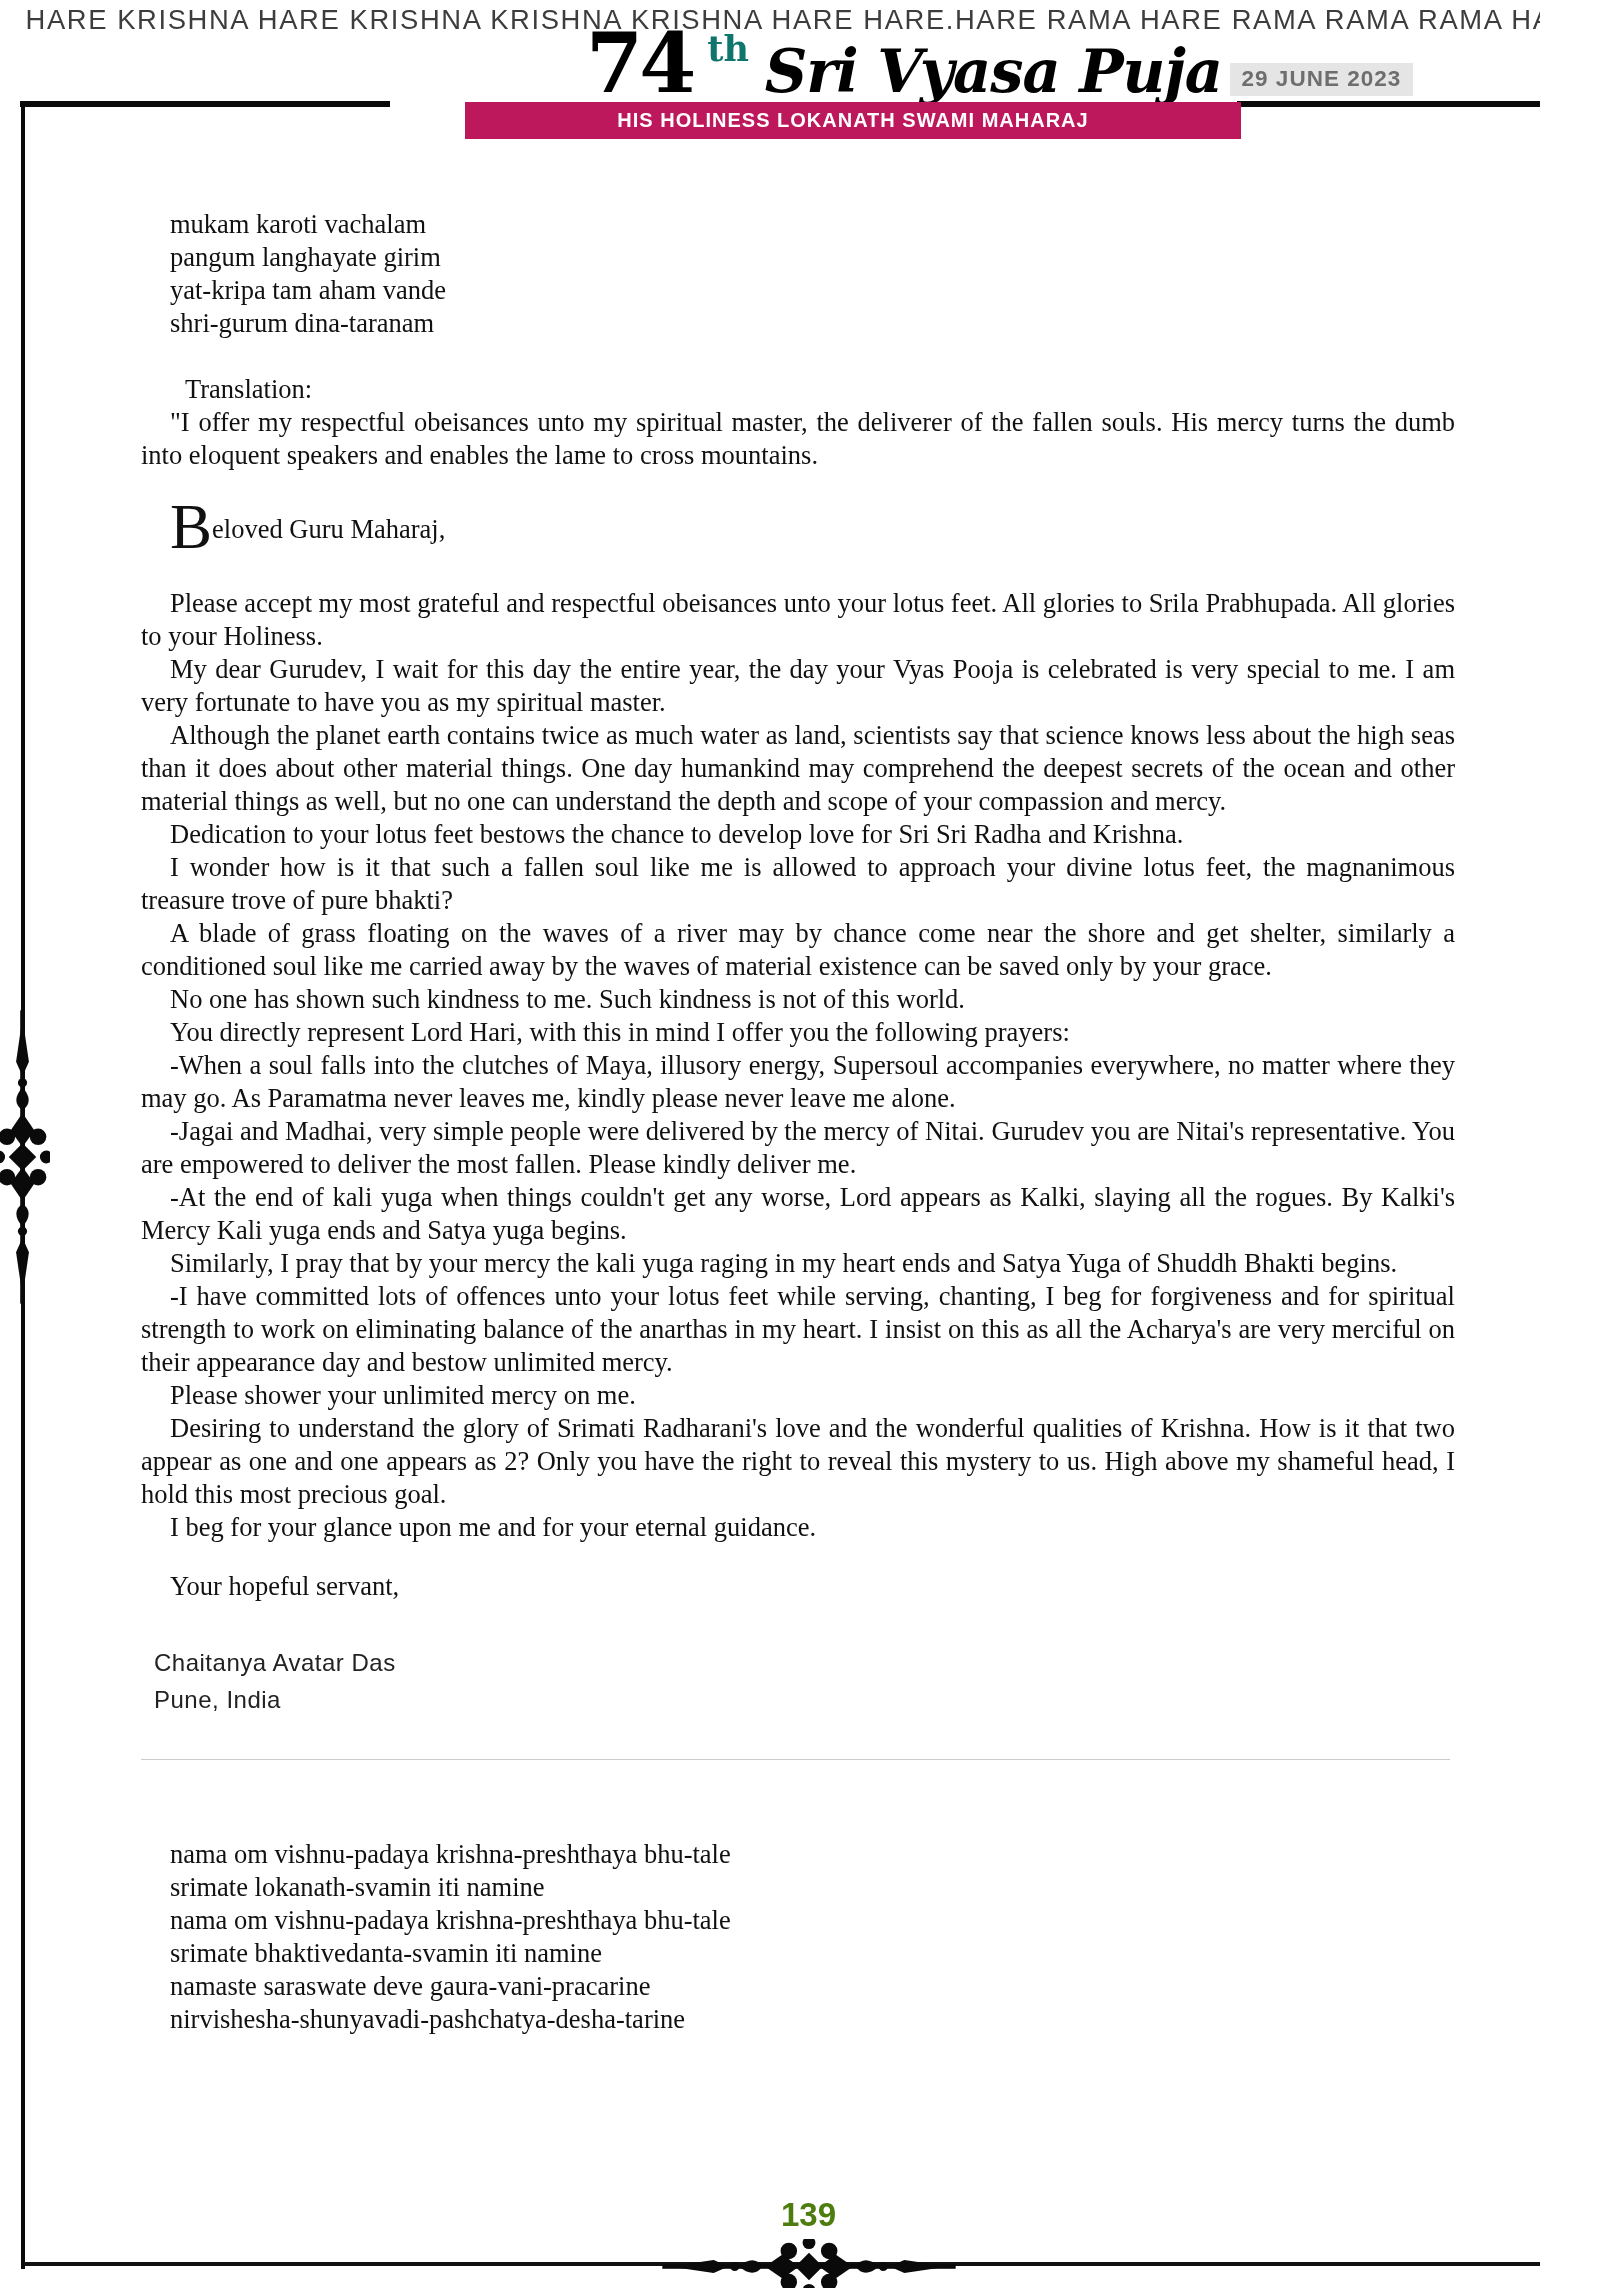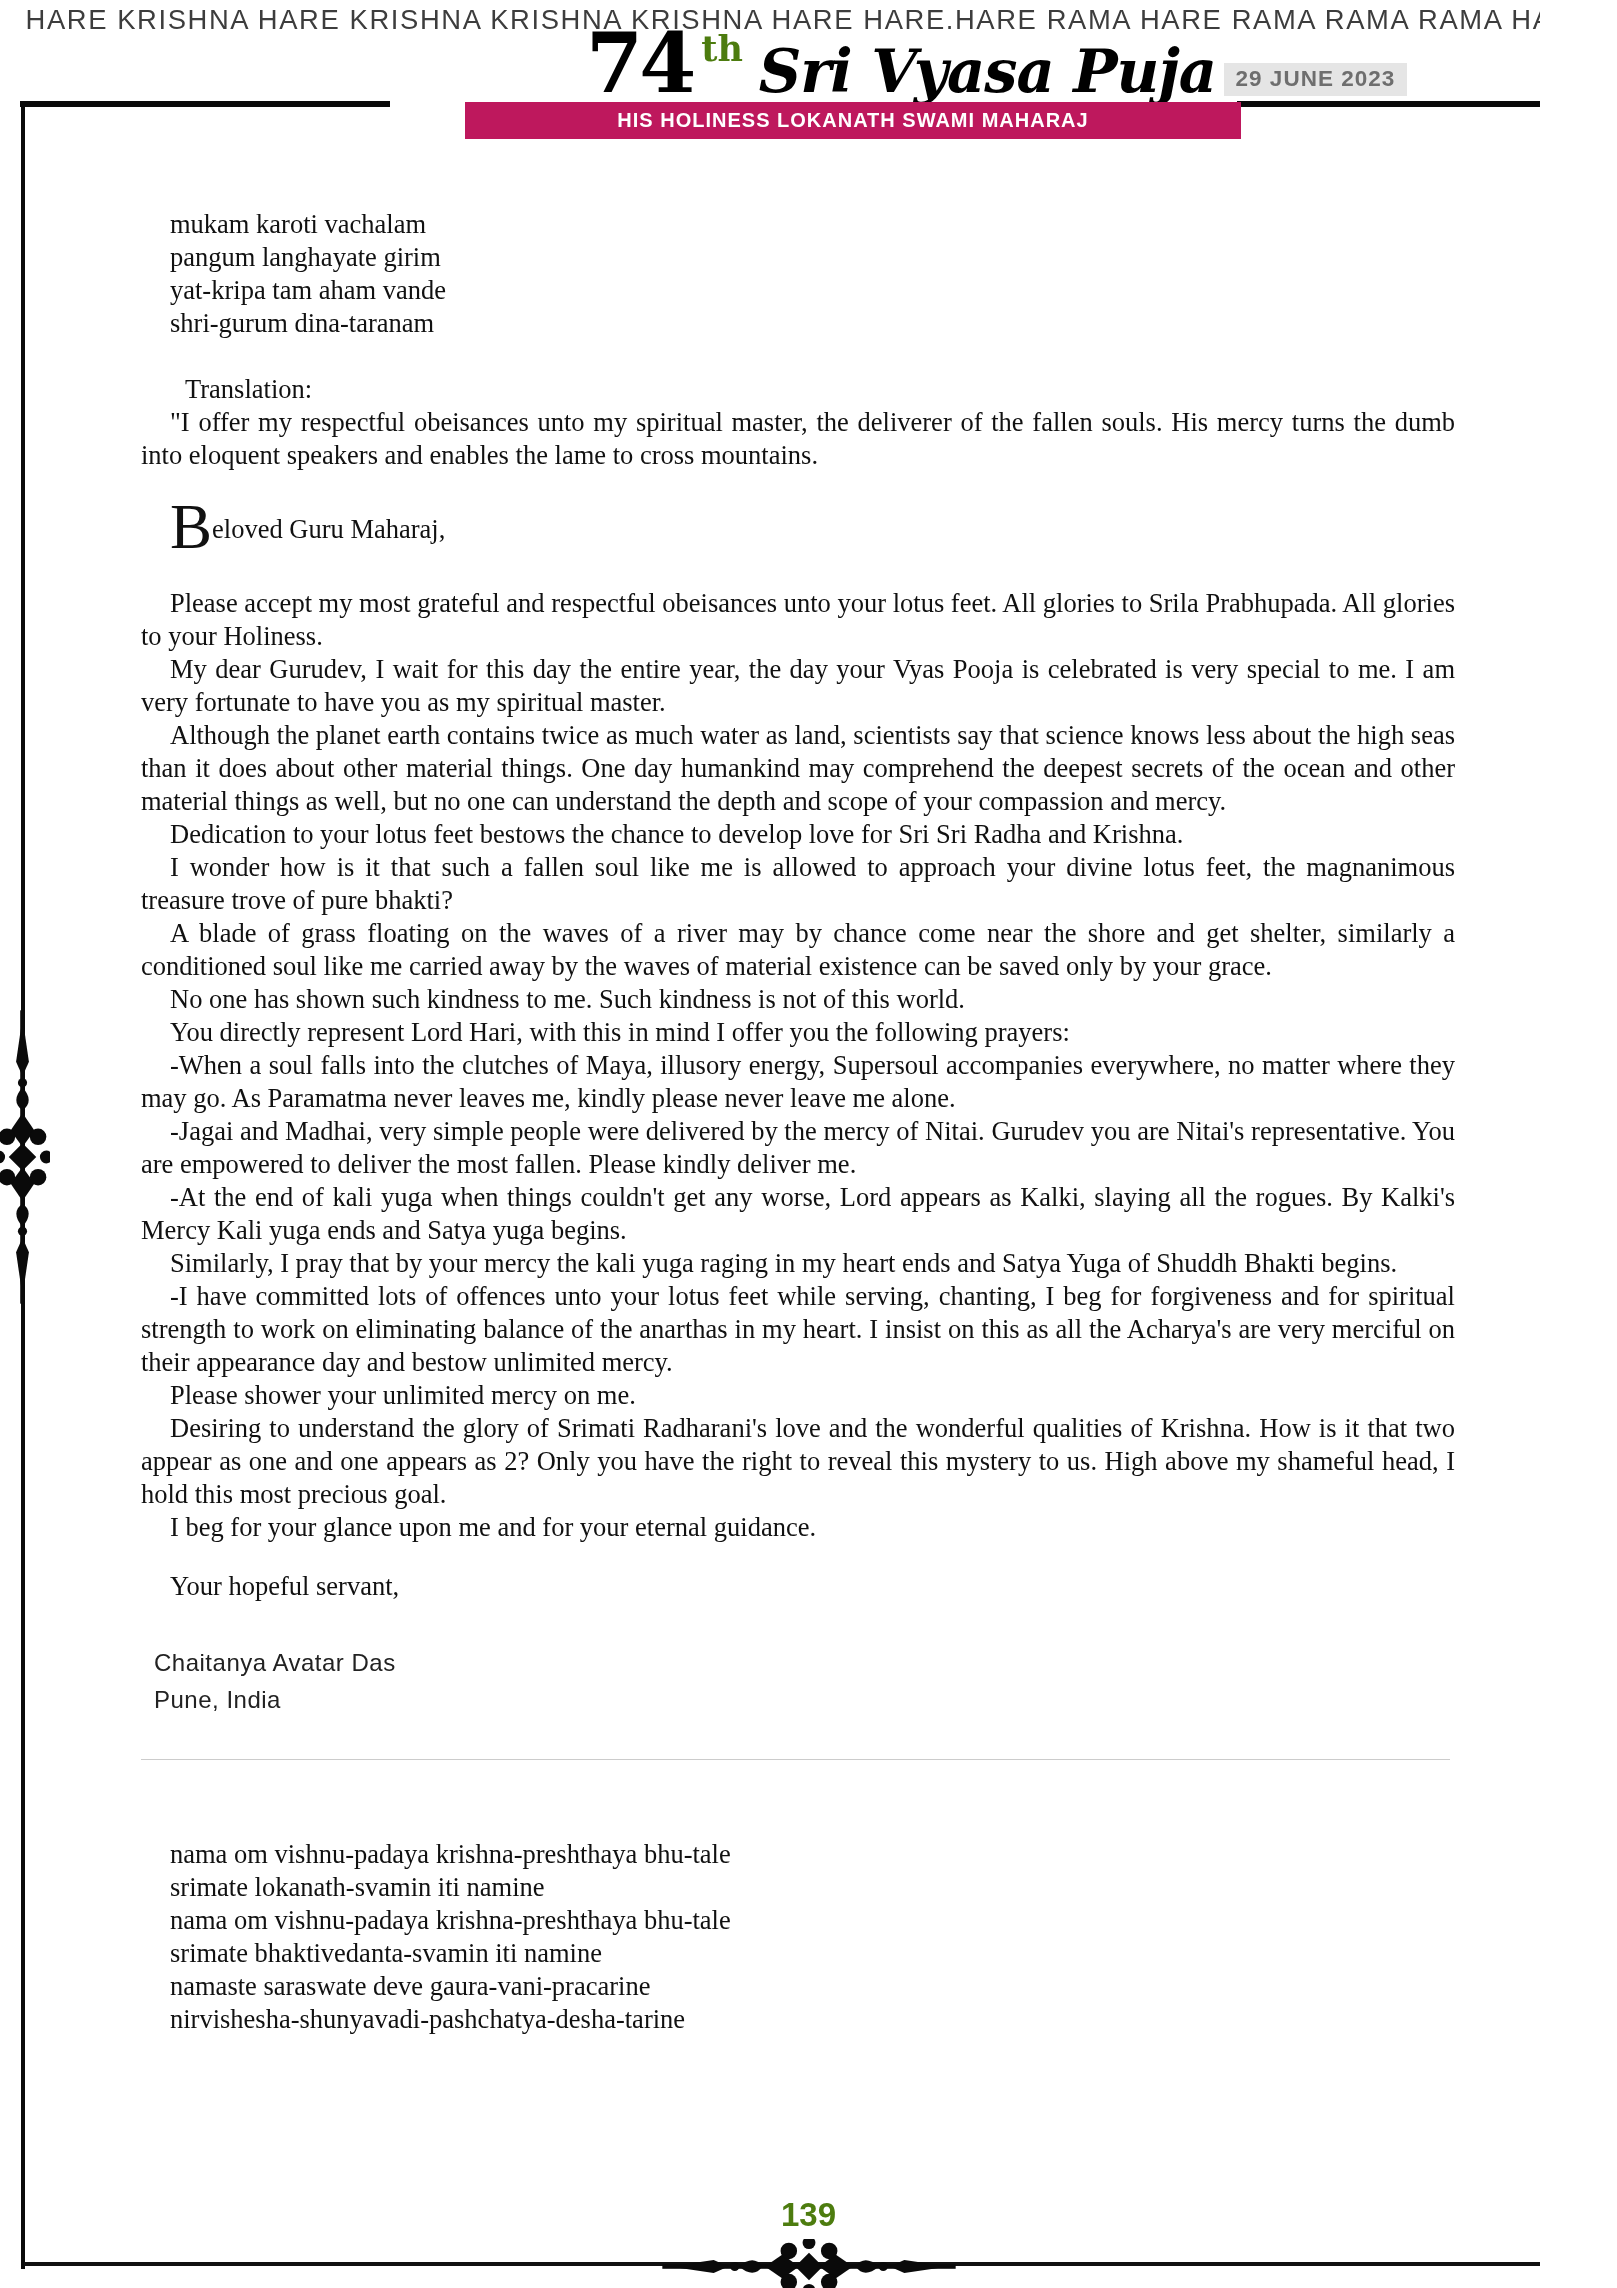--- a/index.html
+++ b/index.html
@@ -7,21 +7,21 @@
         font-family:"Liberation Serif",serif;color:#111;}
 
   
   .mantra{position:absolute;top:3.9px;left:25.5px;right:25.5px;display:flex;justify-content:space-between;
           font-family:"Liberation Sans",sans-serif;font-size:27.4px;font-weight:400;color:#3d3d3d;
           letter-spacing:1.6px;white-space:nowrap;}
 
   
   .title-row{position:absolute;top:29px;left:586px;display:flex;align-items:baseline;white-space:nowrap;}
   .t-num{font-family:"DejaVu Serif",serif;font-weight:bold;font-size:82px;line-height:69px;letter-spacing:-3.9px;color:#000;}
-  .t-suffix{font-family:"DejaVu Serif",serif;font-weight:bold;font-size:35px;color:#4d7c0f;position:relative;top:-31px;margin-left:9px;}
+  .t-suffix{font-family:"DejaVu Serif",serif;font-weight:bold;font-size:35px;color:#0f766e;position:relative;top:-31px;margin-left:15px;}
   .t-script{font-family:"DejaVu Serif",serif;font-style:italic;font-weight:bold;font-size:59px;color:#000;margin-left:15.7px;letter-spacing:-1px;}
   .badge{font-family:"Liberation Sans",sans-serif;font-weight:bold;font-size:22.5px;color:#6e6e6e;
          background:#e5e5e5;padding:2.9px 11.8px 3.9px 11.8px;letter-spacing:1px;margin-left:7.8px;position:relative;top:-5.9px;}
 
   
   .frame-top-a{position:absolute;left:19.6px;top:101px;width:370px;height:5.9px;background:#0a0a0a;}
   .frame-top-b{position:absolute;left:1237px;top:101px;width:361px;height:5.9px;background:#0a0a0a;}
   .frame-left{position:absolute;left:20.6px;top:101px;width:4.9px;height:2168px;background:#0a0a0a;}
   .frame-right{position:absolute;left:1593px;top:101px;width:4.9px;height:2168px;background:#0a0a0a;}
 

